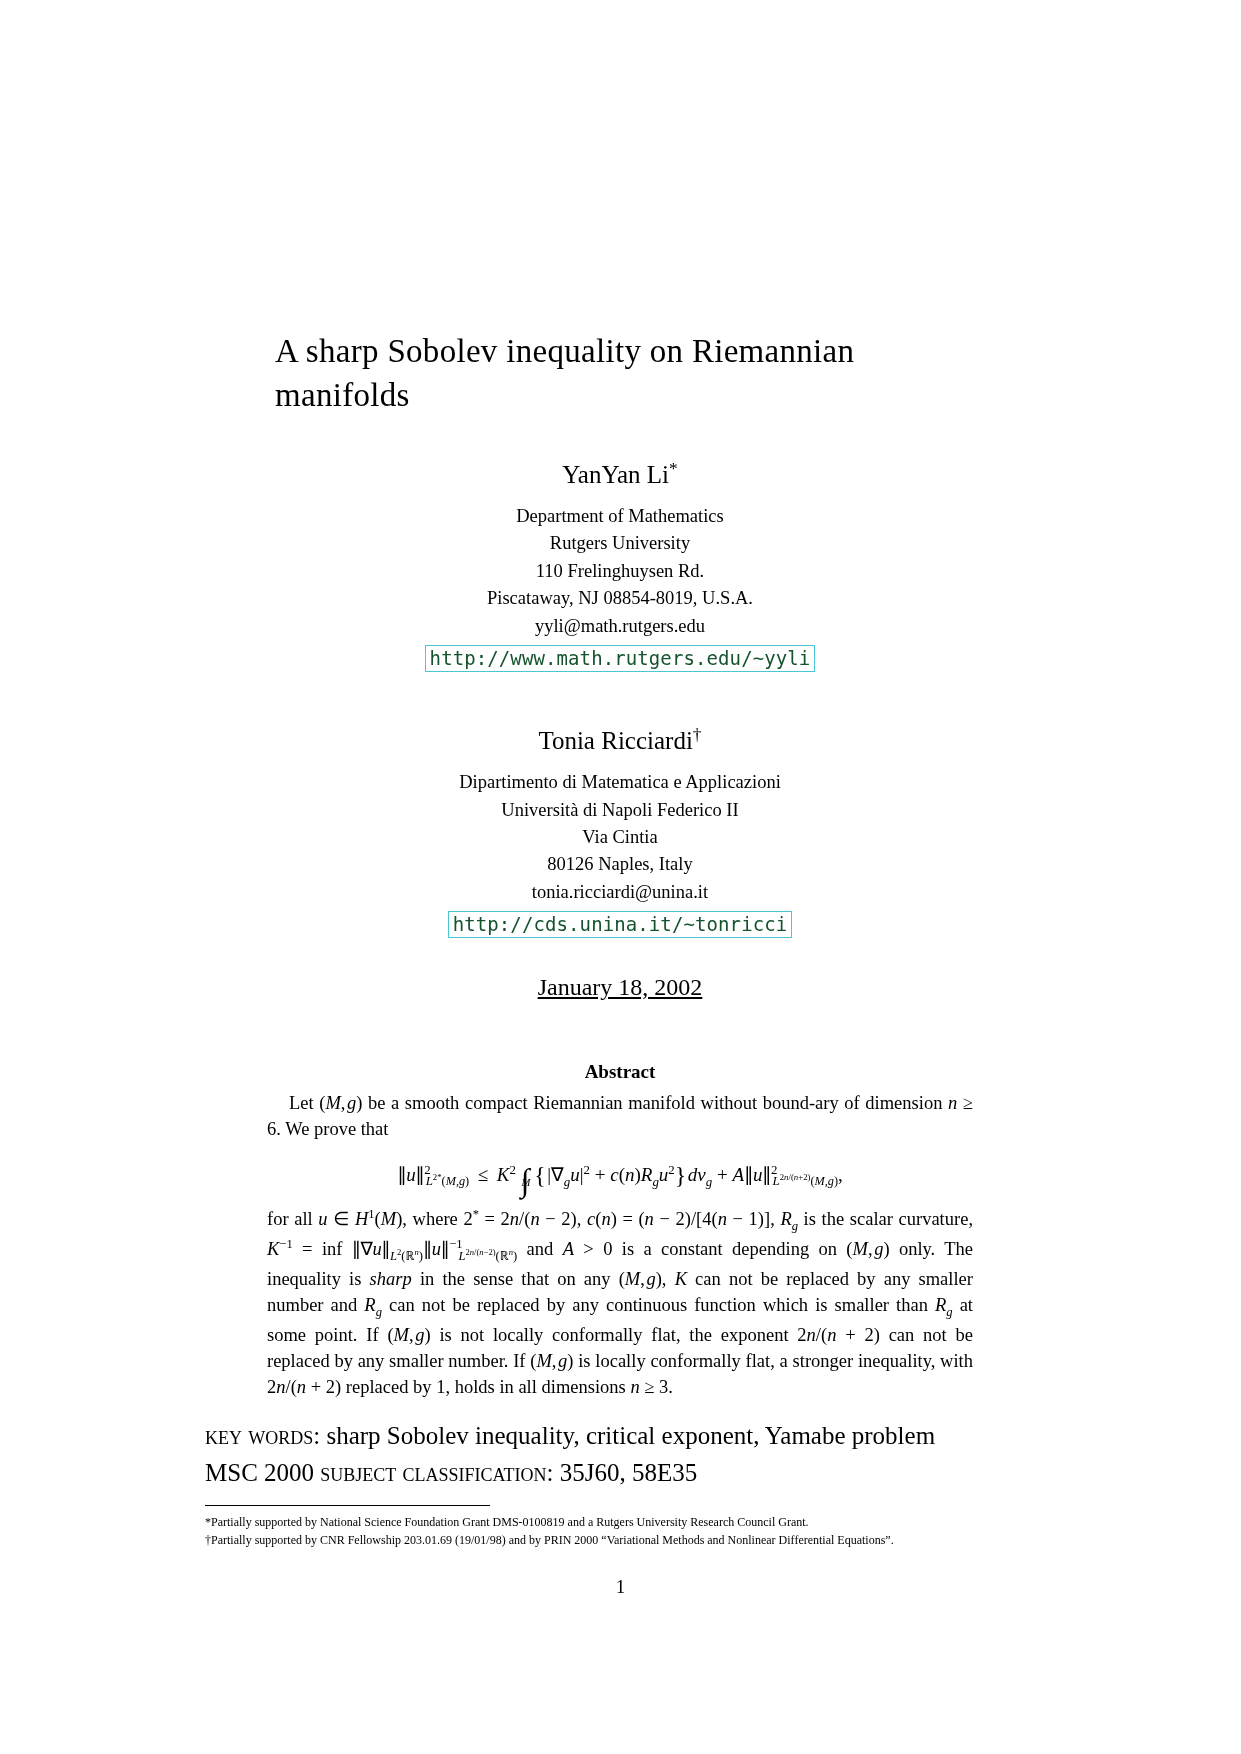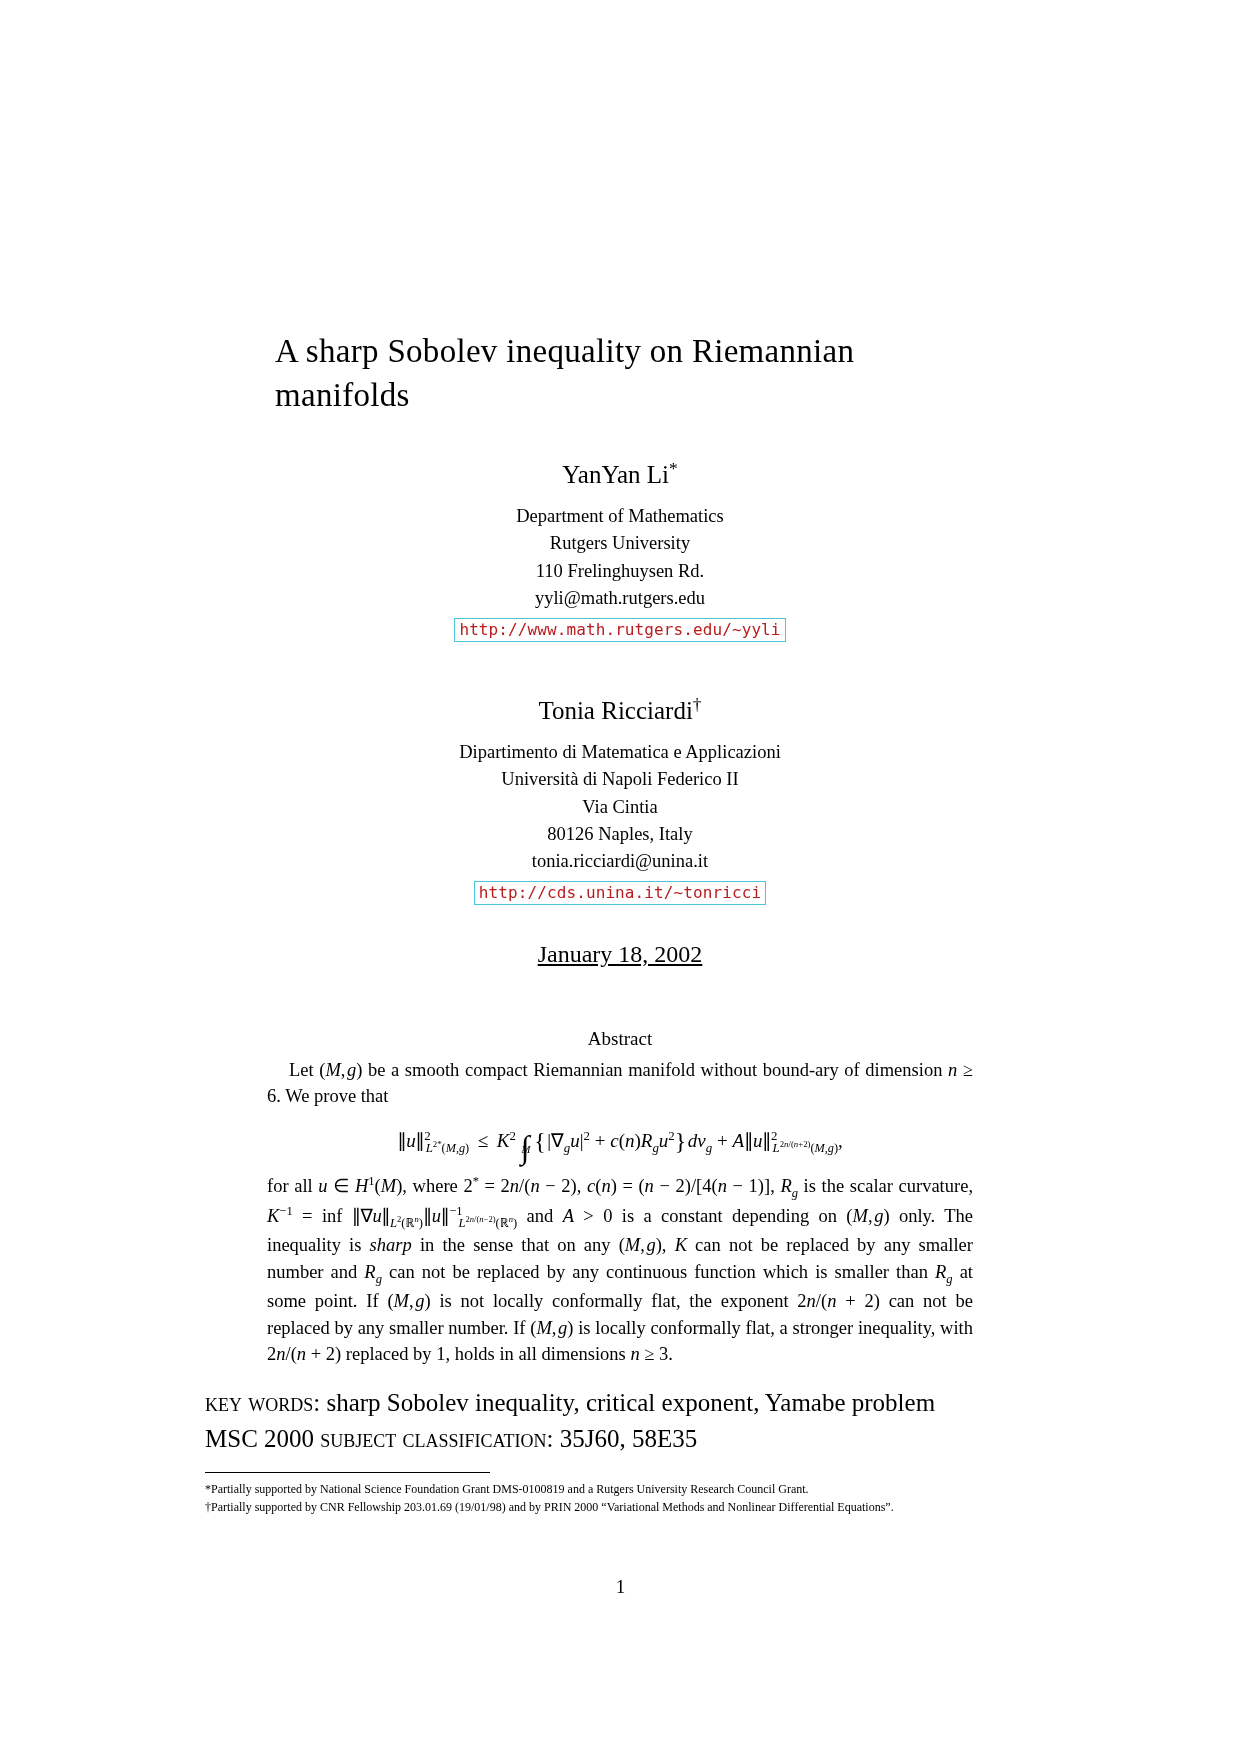--- a/index.html
+++ b/index.html
@@ -48,40 +48,40 @@
   }
   .sup {
     font-size: 0.7em;
     vertical-align: super;
   }
   .url-box {
     display: inline-block;
     border: 1px solid #49c7d8;
     padding: 1px 4px 2px 4px;
     font-family: "DejaVu Sans Mono", monospace;
-    font-size: 16px;
-    color: #b91c1c;
+    font-size: 19px;
+    color: #14532d;
     letter-spacing: 0.1px;
     margin-top: 5px;
   }
   .author-block.second {
     margin-top: 52px;
   }
   .date {
     text-align: center;
     font-size: 24px;
     margin-top: 36px;
     text-decoration: underline;
   }
   .abstract-wrap {
     margin: 60px 62px 0 62px;
   }
   .abstract-title {
     text-align: center;
-    font-weight: normal;
+    font-weight: bold;
     font-size: 19px;
     margin-bottom: 7px;
   }
   .abstract-body {
     font-size: 18.5px;
     line-height: 1.42;
     text-align: justify;
   }
   .abstract-body p {
     margin: 0 0 6px 0;
@@ -151,20 +151,21 @@
 
     <div class="title">A sharp Sobolev inequality on Riemannian manifolds</div>
 
     <div class="author-block">
       <div class="author-name">
         <span>YanYan Li</span><span class="sup">*</span>
       </div>
       <div class="author-line">Department of Mathematics</div>
       <div class="author-line">Rutgers University</div>
       <div class="author-line">110 Frelinghuysen Rd.</div>
+      <div class="author-line">Piscataway, NJ 08854-8019, U.S.A.</div>
       <div class="author-line">yyli@math.rutgers.edu</div>
       <div><span class="url-box">http://www.math.rutgers.edu/~yyli</span></div>
     </div>
 
     <div class="author-block second">
       <div class="author-name">
         <span>Tonia Ricciardi</span><span class="sup">†</span>
       </div>
       <div class="author-line">Dipartimento di Matematica e Applicazioni</div>
       <div class="author-line">Università di Napoli Federico II</div>

